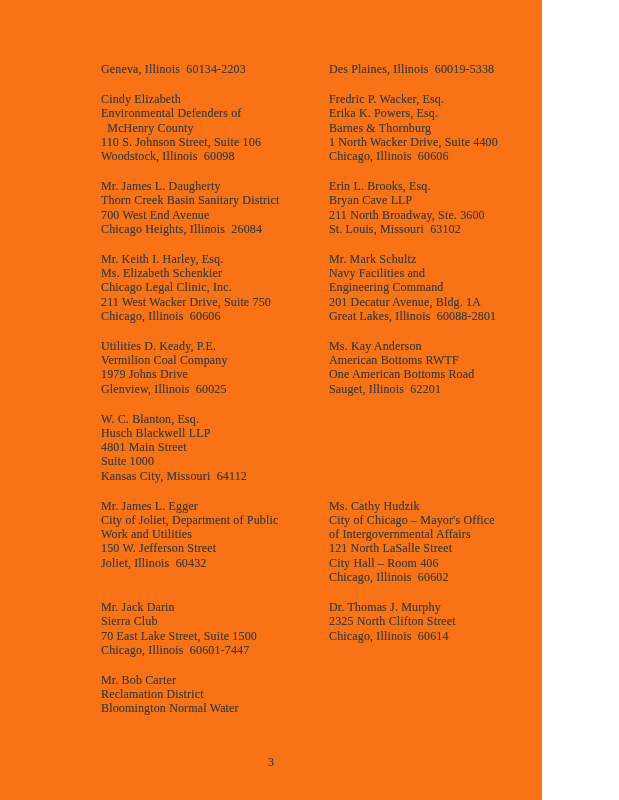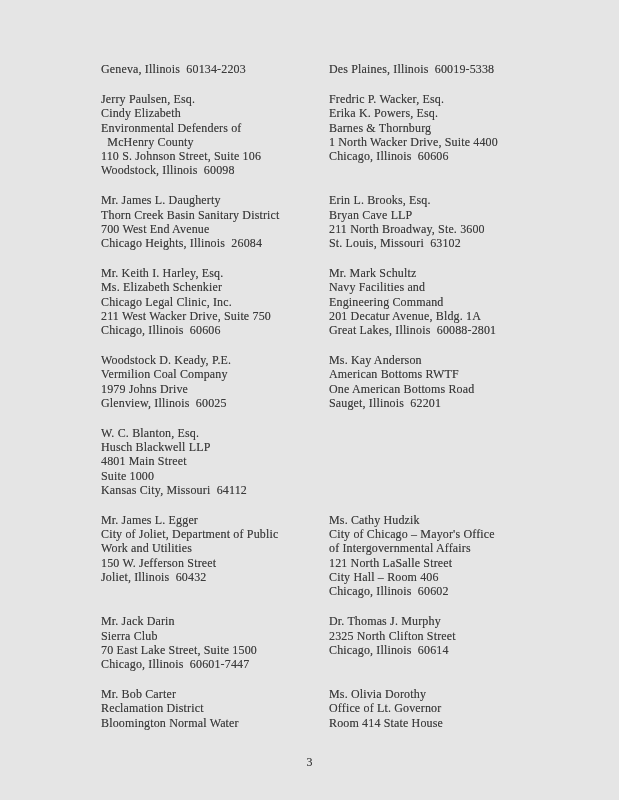--- a/index.html
+++ b/index.html
@@ -2,23 +2,23 @@
 <html><head>
 <meta charset="utf-8">
 <style>
   html, body {
     margin: 0;
     padding: 0;
     background: #ffffff;
   }
   .page {
     position: relative;
-    width: 619px;
+    width: 542px;
     height: 800px;
-    background: #e5e5e5;
+    background: #f97316;
     font-family: "Liberation Serif", serif;
     color: #3b3b3b;
     overflow: hidden;
   }
   .content {
     position: absolute;
     left: 101px;
     top: 62px;
     right: 8px;
   }
@@ -61,21 +61,20 @@
       <div class="row">
         <div class="col-left">
           <div class="line">Geneva, Illinois  60134-2203</div>
         </div>
         <div class="col-right">
           <div class="line">Des Plaines, Illinois  60019-5338</div>
         </div>
       </div>
       <div class="row">
         <div class="col-left">
-          <div class="line">Jerry Paulsen, Esq.</div>
           <div class="line">Cindy Elizabeth</div>
           <div class="line">Environmental Defenders of</div>
           <div class="line">  McHenry County</div>
           <div class="line">110 S. Johnson Street, Suite 106</div>
           <div class="line">Woodstock, Illinois  60098</div>
         </div>
         <div class="col-right">
           <div class="line">Fredric P. Wacker, Esq.</div>
           <div class="line">Erika K. Powers, Esq.</div>
           <div class="line">Barnes &amp; Thornburg</div>
@@ -108,21 +107,21 @@
         <div class="col-right">
           <div class="line">Mr. Mark Schultz</div>
           <div class="line">Navy Facilities and</div>
           <div class="line">Engineering Command</div>
           <div class="line">201 Decatur Avenue, Bldg. 1A</div>
           <div class="line">Great Lakes, Illinois  60088-2801</div>
         </div>
       </div>
       <div class="row">
         <div class="col-left">
-          <div class="line">Woodstock D. Keady, P.E.</div>
+          <div class="line">Utilities D. Keady, P.E.</div>
           <div class="line">Vermilion Coal Company</div>
           <div class="line">1979 Johns Drive</div>
           <div class="line">Glenview, Illinois  60025</div>
         </div>
         <div class="col-right">
           <div class="line">Ms. Kay Anderson</div>
           <div class="line">American Bottoms RWTF</div>
           <div class="line">One American Bottoms Road</div>
           <div class="line">Sauget, Illinois  62201</div>
         </div>
@@ -165,21 +164,16 @@
           <div class="line">2325 North Clifton Street</div>
           <div class="line">Chicago, Illinois  60614</div>
         </div>
       </div>
       <div class="row">
         <div class="col-left">
           <div class="line">Mr. Bob Carter</div>
           <div class="line">Reclamation District</div>
           <div class="line">Bloomington Normal Water</div>
         </div>
-        <div class="col-right">
-          <div class="line">Ms. Olivia Dorothy</div>
-          <div class="line">Office of Lt. Governor</div>
-          <div class="line">Room 414 State House</div>
-        </div>
       </div>
     </div>
   <div class="page-number">3</div>
 </div>
 
 </body></html>

